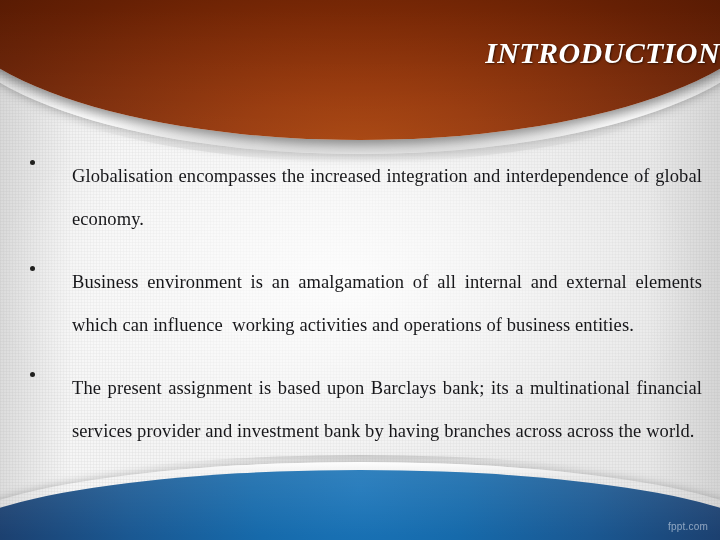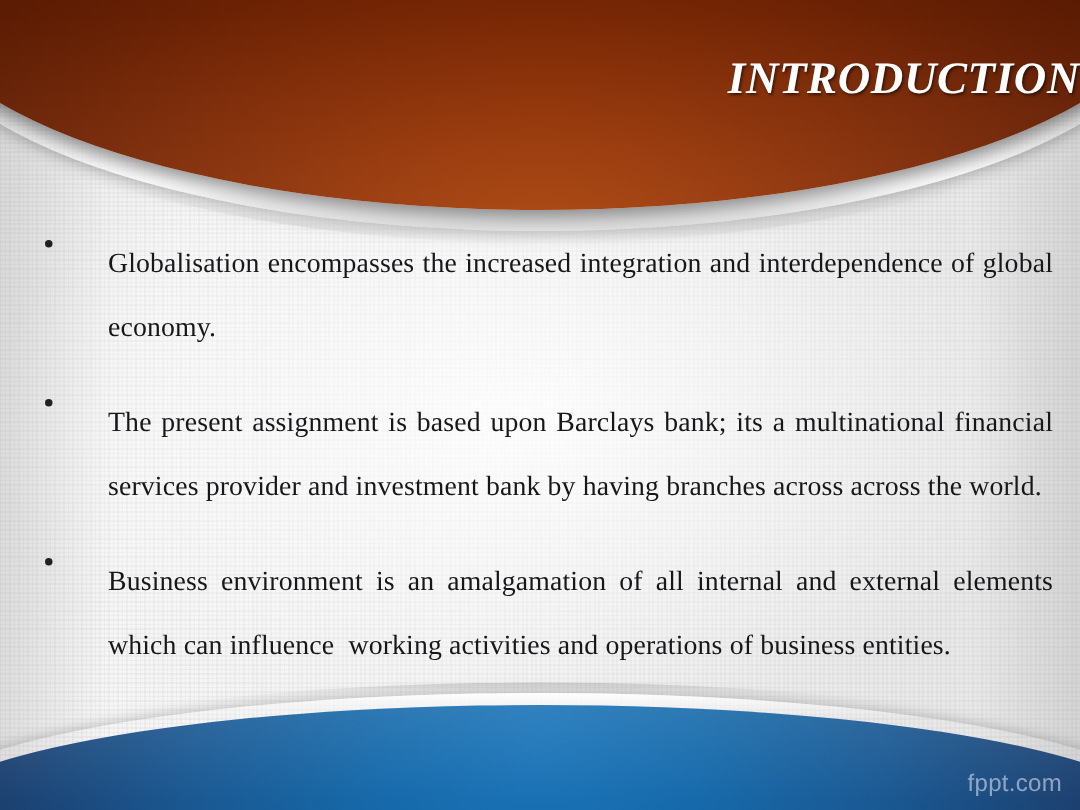--- a/index.html
+++ b/index.html
@@ -131,21 +131,21 @@
     border-radius: 50% 50% 0 0 / 26% 26% 0 0;
     background: linear-gradient(to bottom, rgba(150,150,150,.40) 0%, rgba(190,190,190,.12) 2%, rgba(255,255,255,0) 4.5%);
     z-index: 1;
   }
 
   .watermark {
     position: absolute;
     right: 12px; bottom: 8px;
     color: rgba(215,225,238,.60);
     font-family: "Liberation Sans", "DejaVu Sans", sans-serif;
-    font-size: 16px;
+    font-size: 10px;
     letter-spacing: .2px;
     z-index: 8;
   }
 
   
   .content {
     position: absolute;
     left: 0; top: 155px;
     width: 720px;
     z-index: 5;
@@ -193,26 +193,26 @@
 
   <div class="content">
 
     <div class="bullet">
       <span class="bullet-marker"></span>
       <span class="bullet-text">Globalisation encompasses the increased integration and interdependence of global economy.</span>
     </div>
 
     <div class="bullet">
       <span class="bullet-marker"></span>
-      <span class="bullet-text">The present assignment is based upon Barclays bank; its a multinational financial services provider and investment bank by having branches across across the world.</span>
+      <span class="bullet-text">Business environment is an amalgamation of all internal and external elements which can influence  working activities and operations of business entities.</span>
     </div>
 
     <div class="bullet">
       <span class="bullet-marker"></span>
-      <span class="bullet-text">Business environment is an amalgamation of all internal and external elements which can influence  working activities and operations of business entities.</span>
+      <span class="bullet-text">The present assignment is based upon Barclays bank; its a multinational financial services provider and investment bank by having branches across across the world.</span>
     </div>
 
   </div>
 
   <div class="header-silver"></div>
   <div class="header-silver2"></div>
   <div class="header-wrap">
     <div class="header-fill"></div>
     <div class="header-sheen"></div>
   </div>

